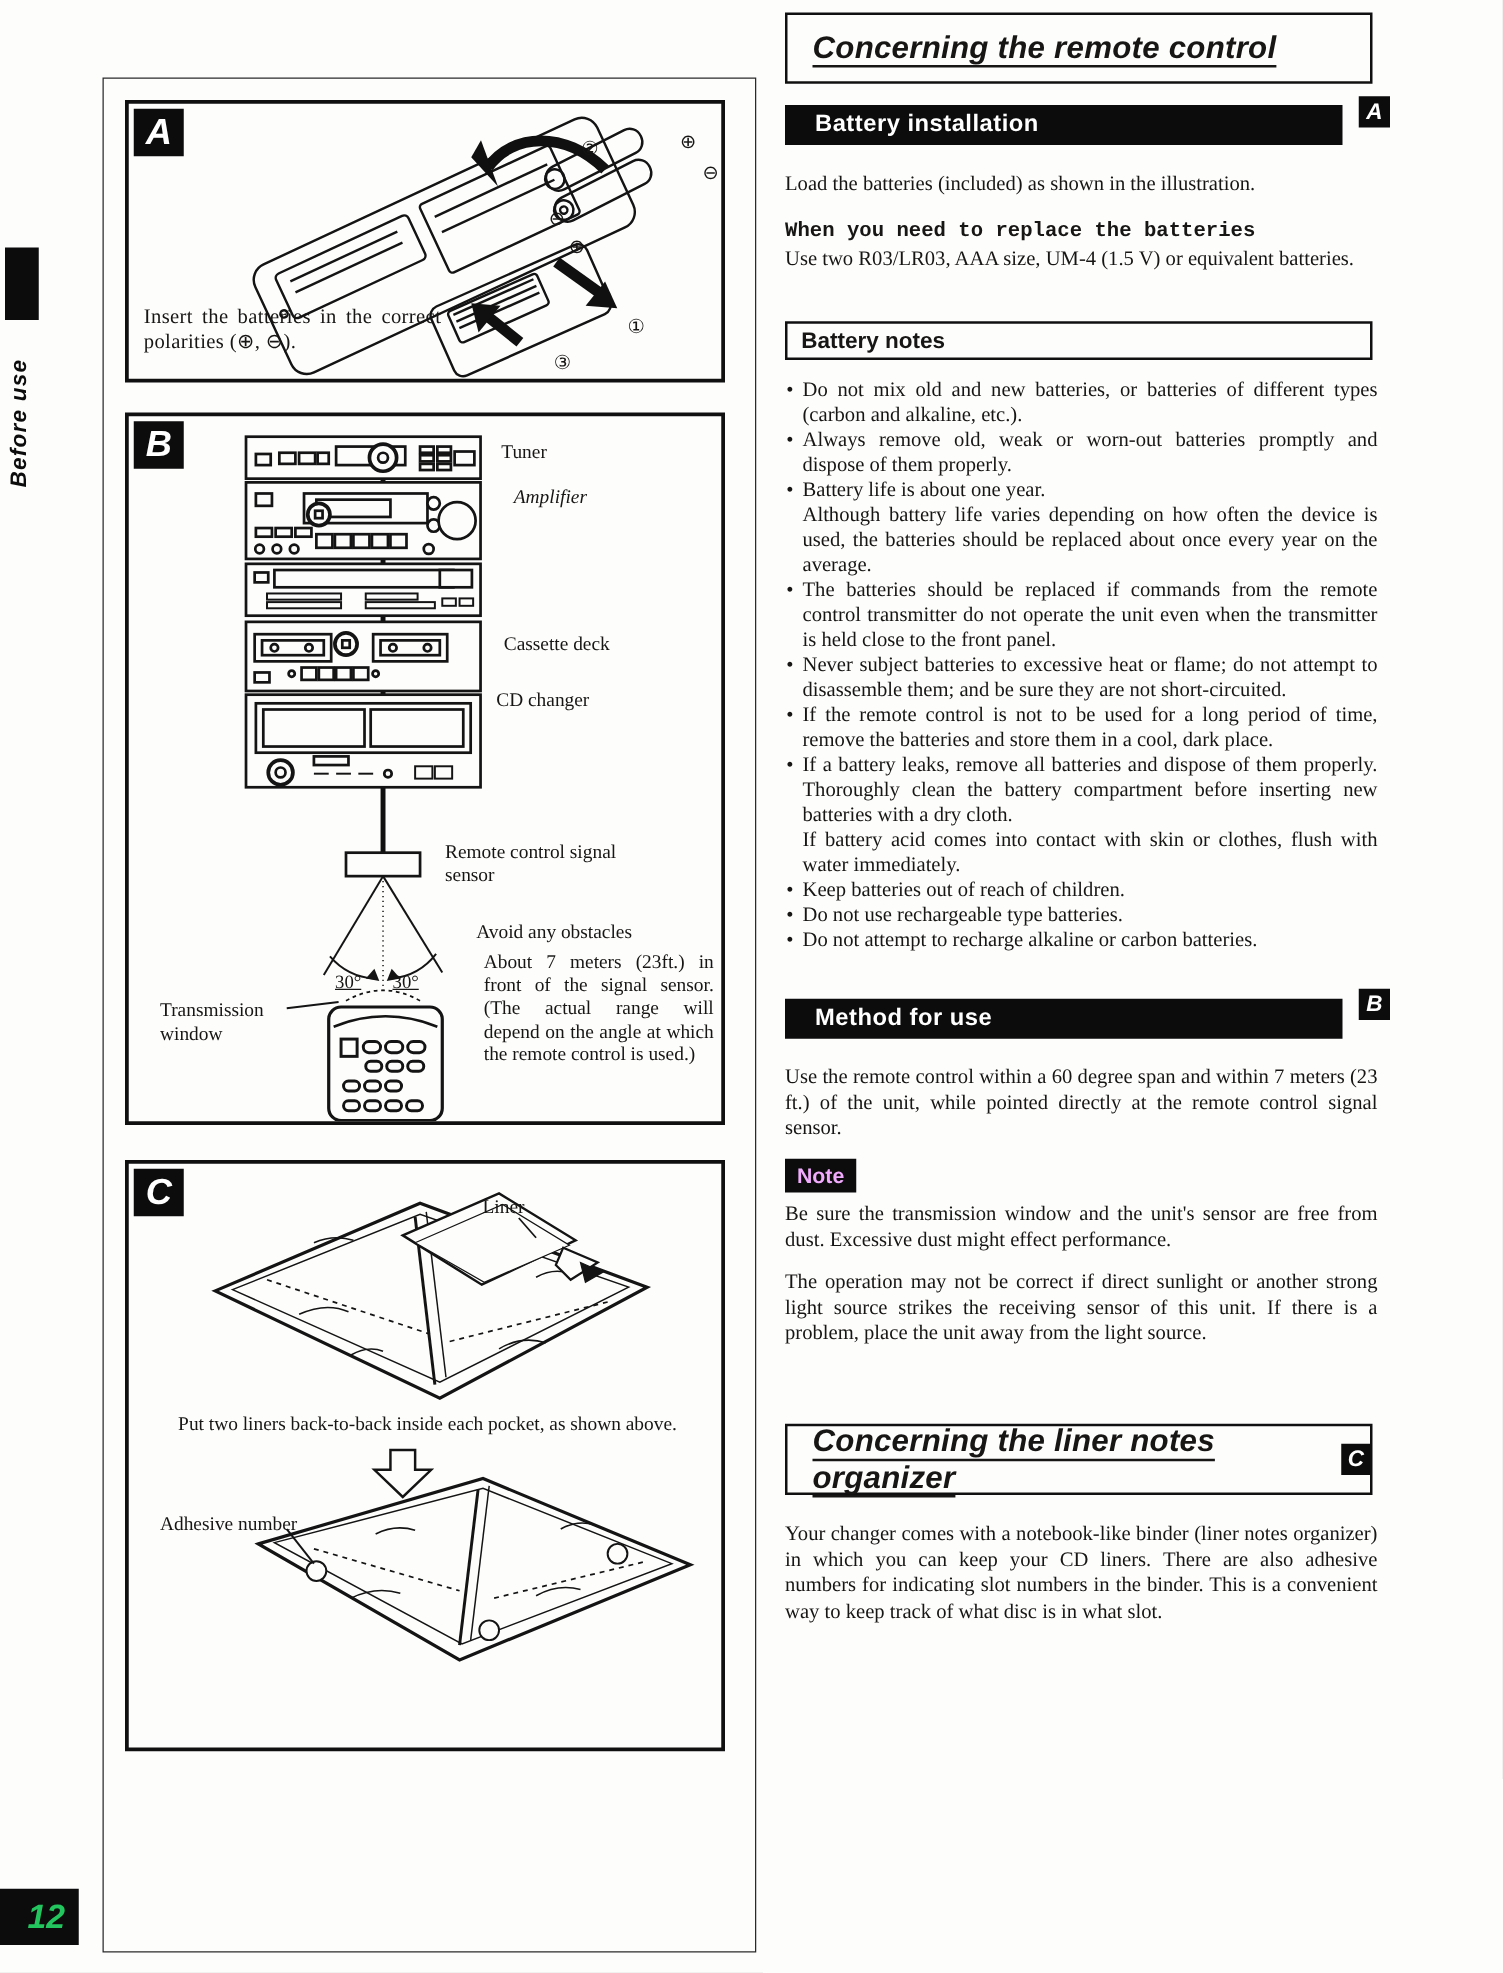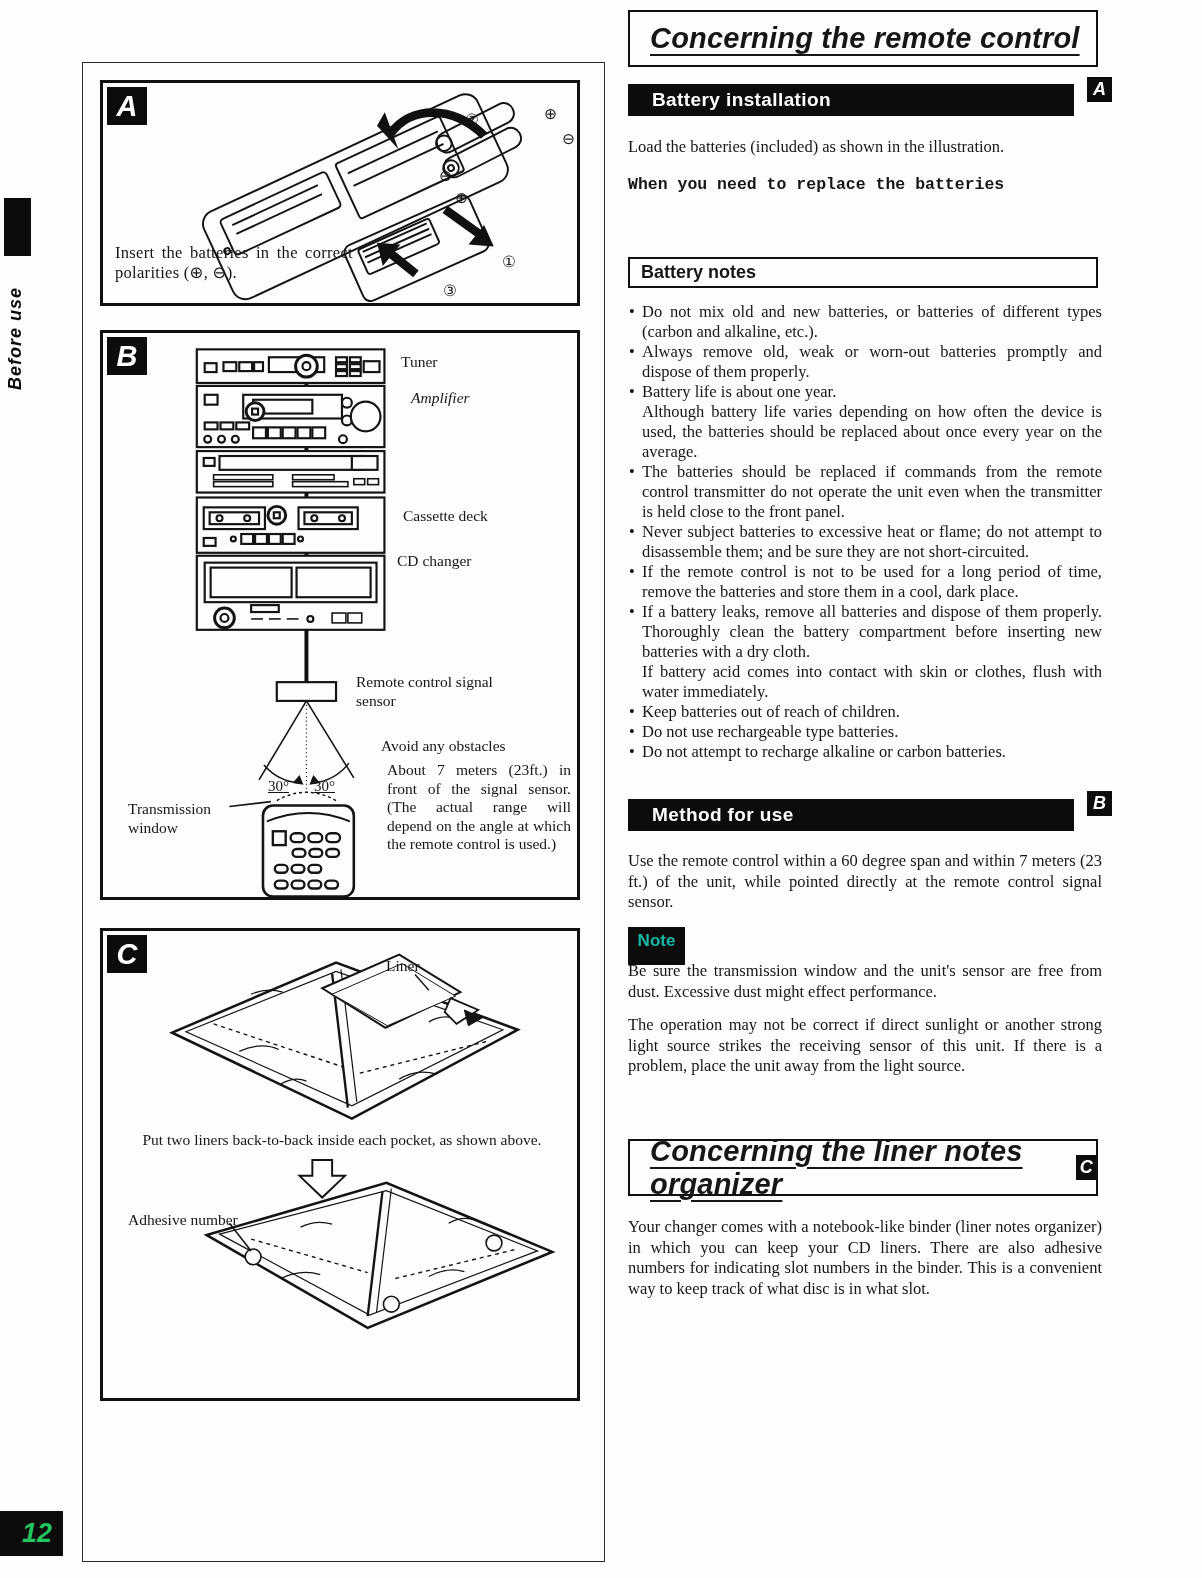--- a/index.html
+++ b/index.html
@@ -30,41 +30,41 @@
   .fig-label.wrap{white-space:normal;}
   .fig-label.just{white-space:normal;text-align:justify;}
   .fig-label.ctr{white-space:normal;text-align:center;}
   .fig-label.cap{white-space:normal;font-size:16.5px;letter-spacing:.3px;}
   .fig-label.deg{font-size:15px;text-decoration:underline;}
 
   
   .title-box{position:absolute;left:628px;width:470px;height:57px;border:2px solid #101010;
       box-sizing:border-box;display:flex;align-items:center;padding-left:20px;}
   .title-box .t{font-family:"Liberation Sans",sans-serif;font-weight:bold;font-style:italic;
-      font-size:29px;letter-spacing:.2px;text-decoration:underline;
+      font-size:25px;letter-spacing:.2px;text-decoration:underline;
       text-decoration-thickness:2px;text-underline-offset:6px;}
   .inline-badge{display:inline-block;width:25px;height:25px;background:#0c0c0c;color:#fff;
       font-family:"Liberation Sans",sans-serif;font-weight:bold;font-style:italic;font-size:18px;
       line-height:25px;text-align:center;margin-left:9px;}
   .bar{position:absolute;left:628px;width:446px;height:32px;background:#0c0c0c;color:#fff;
       font-family:"Liberation Sans",sans-serif;font-weight:bold;font-size:19px;
       line-height:32px;padding-left:24px;letter-spacing:.4px;box-sizing:border-box;}
   .corner-badge{position:absolute;left:1087px;width:25px;height:25px;background:#0c0c0c;color:#fff;
       font-family:"Liberation Sans",sans-serif;font-weight:bold;font-style:italic;font-size:18px;
       line-height:25px;text-align:center;}
   .rp{position:absolute;left:628px;width:474px;font-size:16.5px;line-height:20.5px;text-align:justify;}
   .rh{position:absolute;left:628px;font-family:Liberation Mono, monospace;font-weight:bold;font-size:16.5px;}
   .notes-box{position:absolute;left:628px;top:257px;width:470px;height:31px;border:2px solid #101010;
       box-sizing:border-box;font-family:"Liberation Sans",sans-serif;font-weight:bold;font-size:18px;
       line-height:27px;padding-left:11px;}
   .notes-list{position:absolute;left:628px;top:302px;width:474px;font-size:16.5px;
       line-height:20px;text-align:justify;}
   .li{position:relative;padding-left:14px;}
   .blt{position:absolute;left:1px;top:0;}
-  .note-badge{position:absolute;left:628px;top:927px;width:57px;height:38px;background:#0c0c0c;color:#14b8a6;
+  .note-badge{position:absolute;left:628px;top:927px;width:57px;height:27px;background:#0c0c0c;color:#f0abfc;
       font-family:"Liberation Sans",sans-serif;font-weight:bold;font-size:17px;line-height:27px;text-align:center;}
 </style>
 </head>
 <body>
 
 <div class="page">
 
   <div class="side-tab"></div>
   <div class="side-label">Before use</div>
   <div class="page-num">12</div>
@@ -309,20 +309,21 @@
 
   <div class="title-box" style="top:10px;">
     <span class="t">Concerning the remote control</span>
   </div>
 
   <div class="bar" style="top:84px;">Battery installation</div>
   <div class="corner-badge" style="top:77px;">A</div>
 
   <div class="rp" style="top:137px;">Load the batteries (included) as shown in the illustration.</div>
   <div class="rh" style="top:175px;">When you need to replace the batteries</div>
+  <div class="rp" style="top:197px;">Use two R03/LR03, AAA size, UM-4 (1.5 V) or equivalent batteries.</div>
 
   <div class="notes-box">Battery notes</div>
   <div class="notes-list">
       <div class="li"><span class="blt">•</span>Do not mix old and new batteries, or batteries of different types (carbon and alkaline, etc.).</div>
       <div class="li"><span class="blt">•</span>Always remove old, weak or worn-out batteries promptly and dispose of them properly.</div>
       <div class="li"><span class="blt">•</span>Battery life is about one year.</div>
       <div class="li cont">Although battery life varies depending on how often the device is used, the batteries should be replaced about once every year on the average.</div>
       <div class="li"><span class="blt">•</span>The batteries should be replaced if commands from the remote control transmitter do not operate the unit even when the transmitter is held close to the front panel.</div>
       <div class="li"><span class="blt">•</span>Never subject batteries to excessive heat or flame; do not attempt to disassemble them; and be sure they are not short-circuited.</div>
       <div class="li"><span class="blt">•</span>If the remote control is not to be used for a long period of time, remove the batteries and store them in a cool, dark place.</div>

